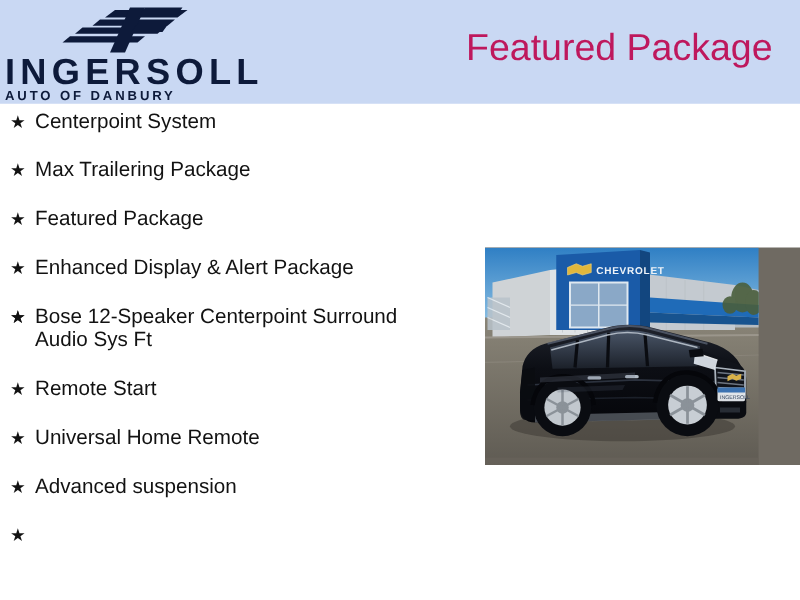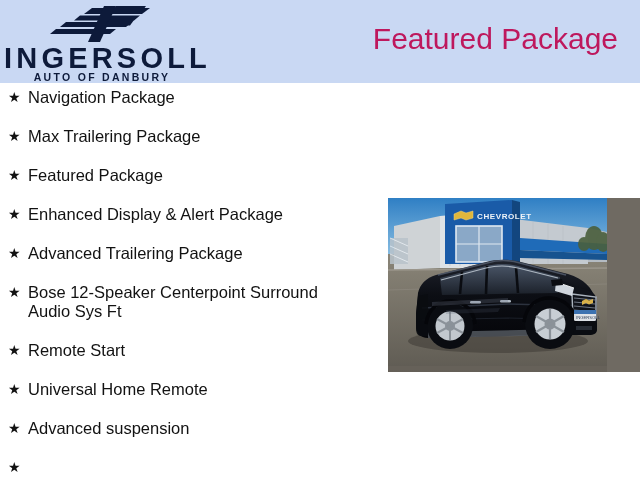--- a/index.html
+++ b/index.html
@@ -53,21 +53,20 @@
     color: #0d1a3a;
     line-height: 1;
     white-space: nowrap;
   }
 
   #brand-subwordmark {
     position: absolute;
     left: 0px;
     top: 70px;
     width: 196px;
-    text-align: center;
     font-size: 10.5px;
     font-weight: 700;
     letter-spacing: 2.3px;
     color: #0d1a3a;
     line-height: 1;
     white-space: nowrap;
   }
 
   #page-title {
     position: absolute;
@@ -154,37 +153,36 @@
 
     <div id="brand-subwordmark">AUTO OF DANBURY</div>
   </div>
 
   <div id="page-title">Featured Package</div>
 </div>
 
 <ul id="feature-list">
     <li class="feature-item">
       <span class="feature-bullet">★</span>
-      <span class="feature-label">Navigation Package</span>
+      <span class="feature-label">Centerpoint System</span>
     </li>
     <li class="feature-item">
       <span class="feature-bullet">★</span>
       <span class="feature-label">Max Trailering Package</span>
     </li>
     <li class="feature-item">
       <span class="feature-bullet">★</span>
       <span class="feature-label">Featured Package</span>
     </li>
     <li class="feature-item">
       <span class="feature-bullet">★</span>
       <span class="feature-label">Enhanced Display &amp; Alert Package</span>
     </li>
     <li class="feature-item">
       <span class="feature-bullet">★</span>
-      <span class="feature-label">Advanced Trailering Package</span>
     </li>
     <li class="feature-item">
       <span class="feature-bullet">★</span>
       <span class="feature-label">Bose 12-Speaker Centerpoint Surround Audio Sys Ft</span>
     </li>
     <li class="feature-item">
       <span class="feature-bullet">★</span>
       <span class="feature-label">Remote Start</span>
     </li>
     <li class="feature-item">

